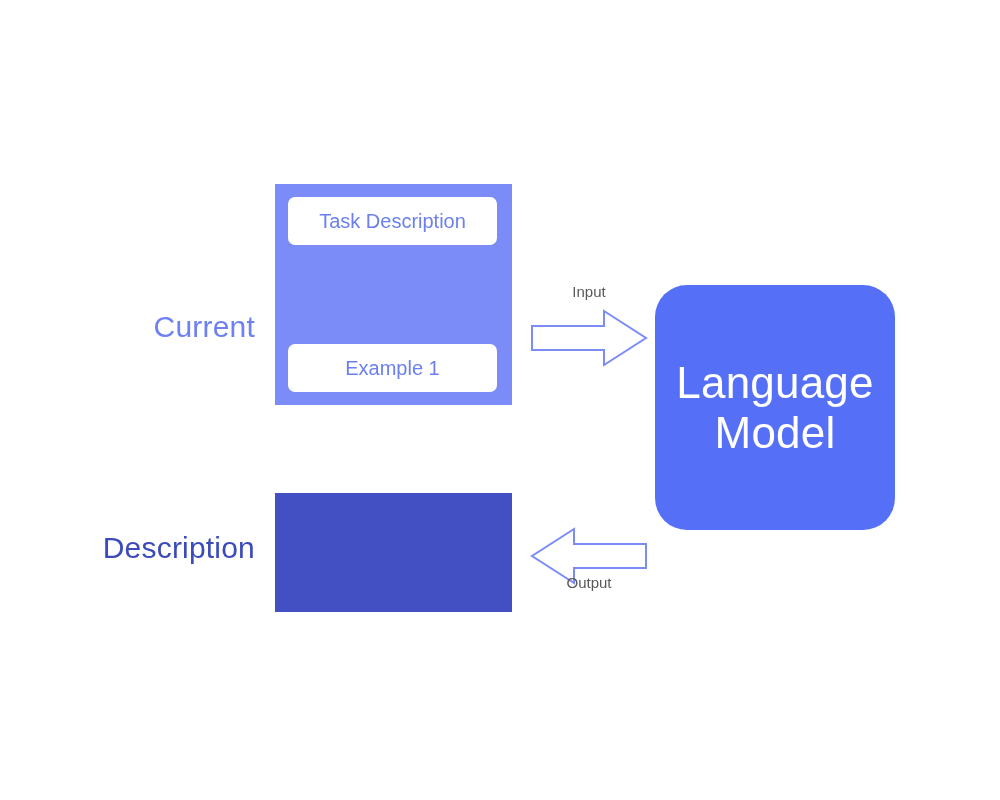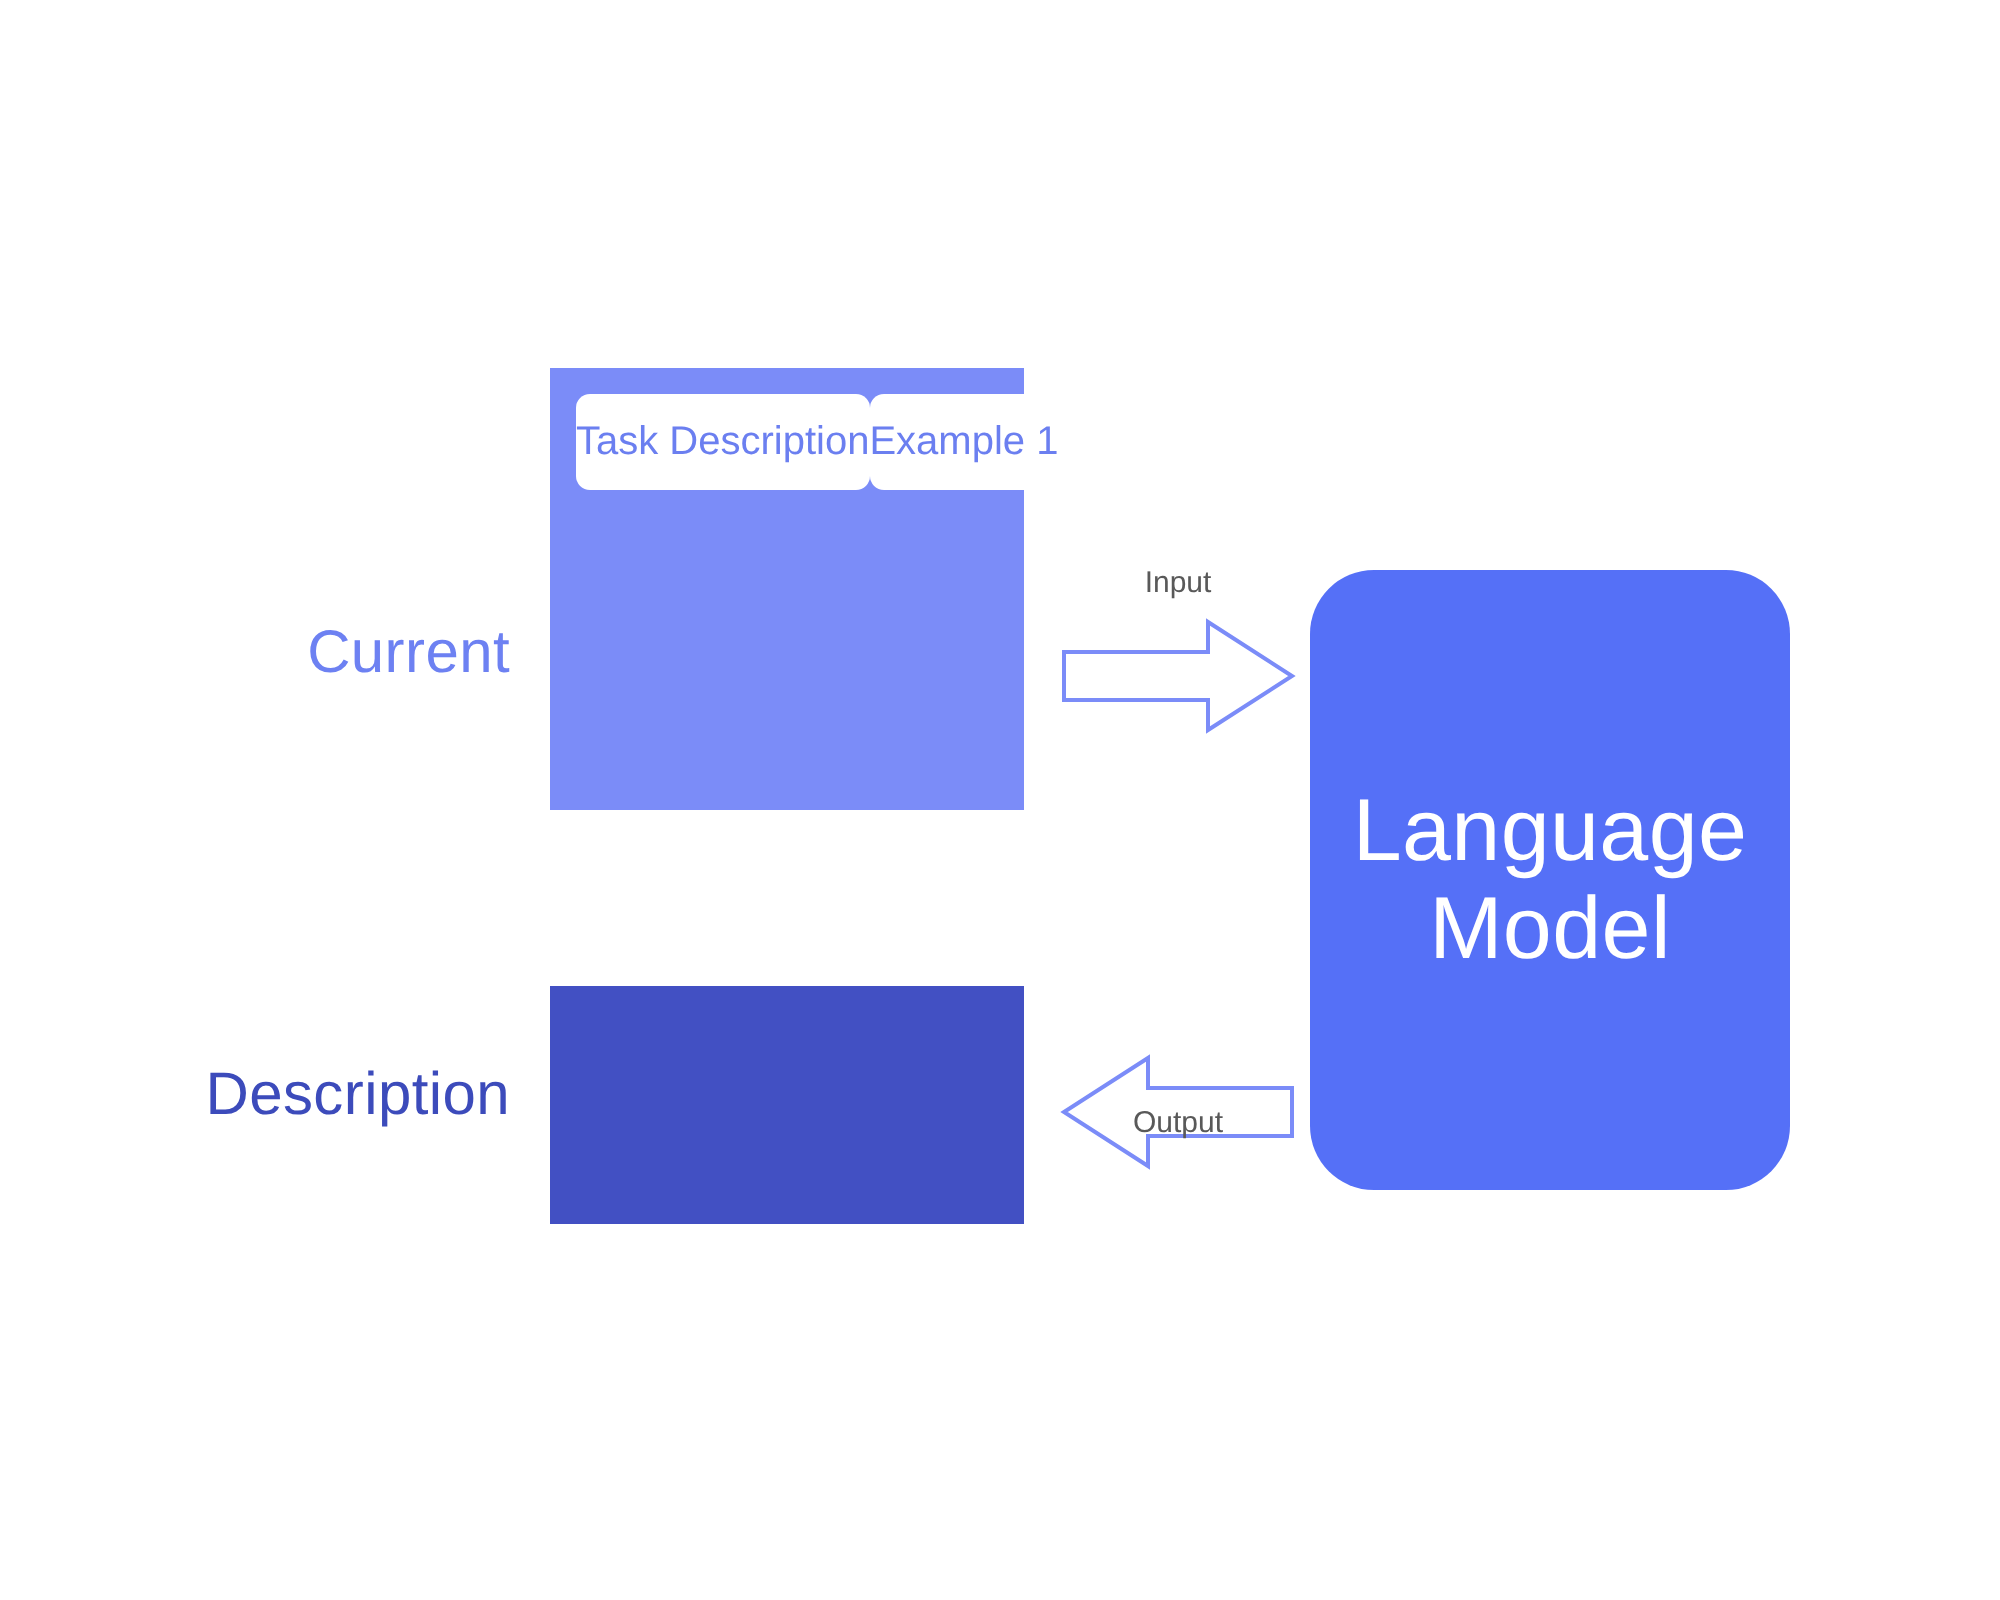--- a/index.html
+++ b/index.html
@@ -55,21 +55,21 @@
   #prompt-container {
     position: absolute;
     left: 275px;
     top: 184px;
     width: 237px;
     height: 221px;
     background: #7b8cf8;
     box-sizing: border-box;
     padding: 13px 13px;
     display: flex;
-    flex-direction: row;
+    flex-direction: column;
     justify-content: space-between;
   }
 
   .prompt-slot {
     width: 209px;
     height: 48px;
     background: #ffffff;
     border-radius: 7px;
     display: flex;
     align-items: center;
@@ -131,30 +131,30 @@
     width: 116px;
   }
 
   #input-label {
     left: 531px;
     top: 283px;
   }
 
   #output-label {
     left: 531px;
-    top: 553px;
+    top: 574px;
   }
 
   
   #language-model-box {
     position: absolute;
     left: 655px;
     top: 285px;
     width: 240px;
-    height: 310px;
+    height: 245px;
     background: #5570f7;
     border-radius: 32px;
     display: flex;
     align-items: center;
     justify-content: center;
     text-align: center;
   }
 
   #language-model-label {
     font-family: "Liberation Sans", sans-serif;

